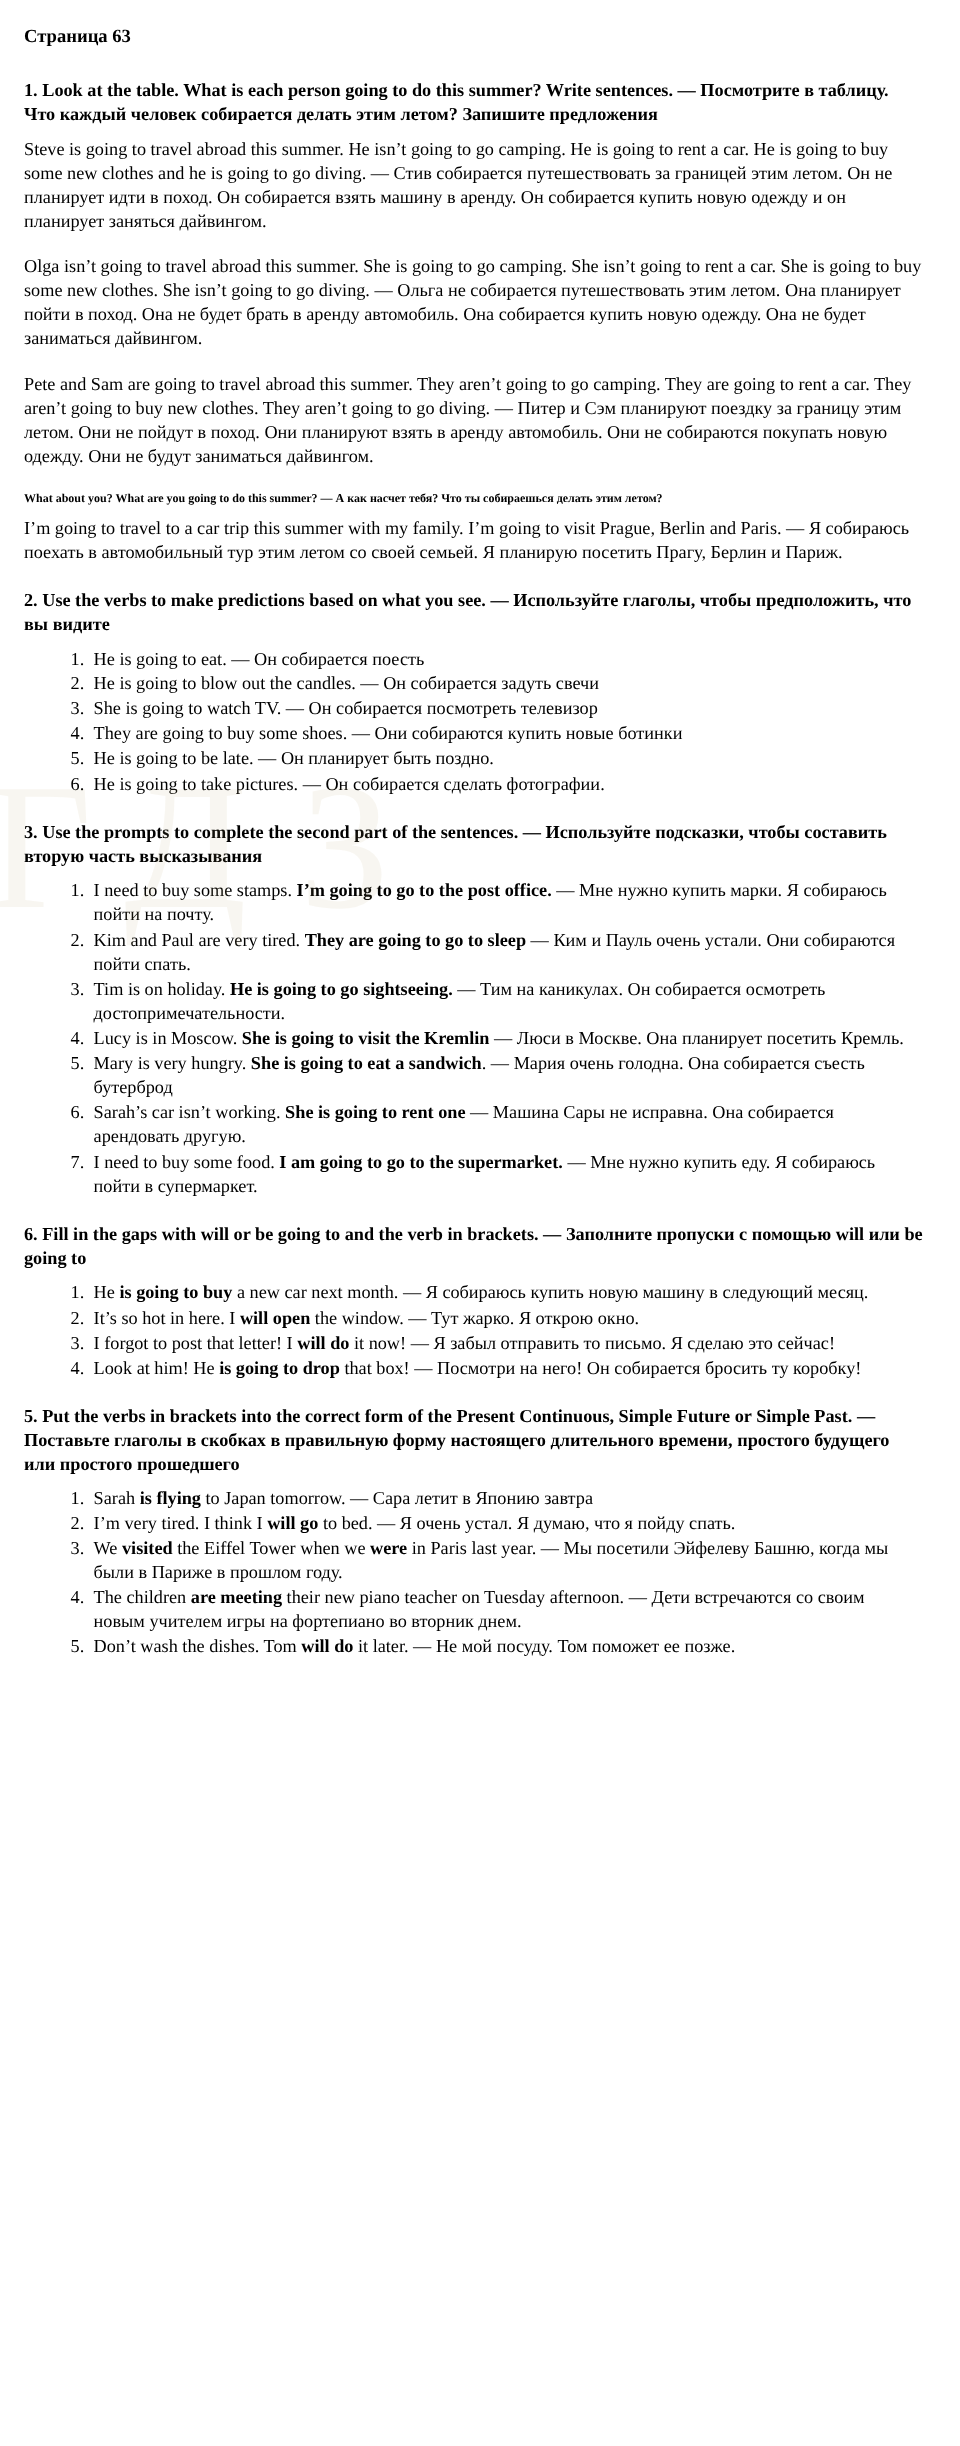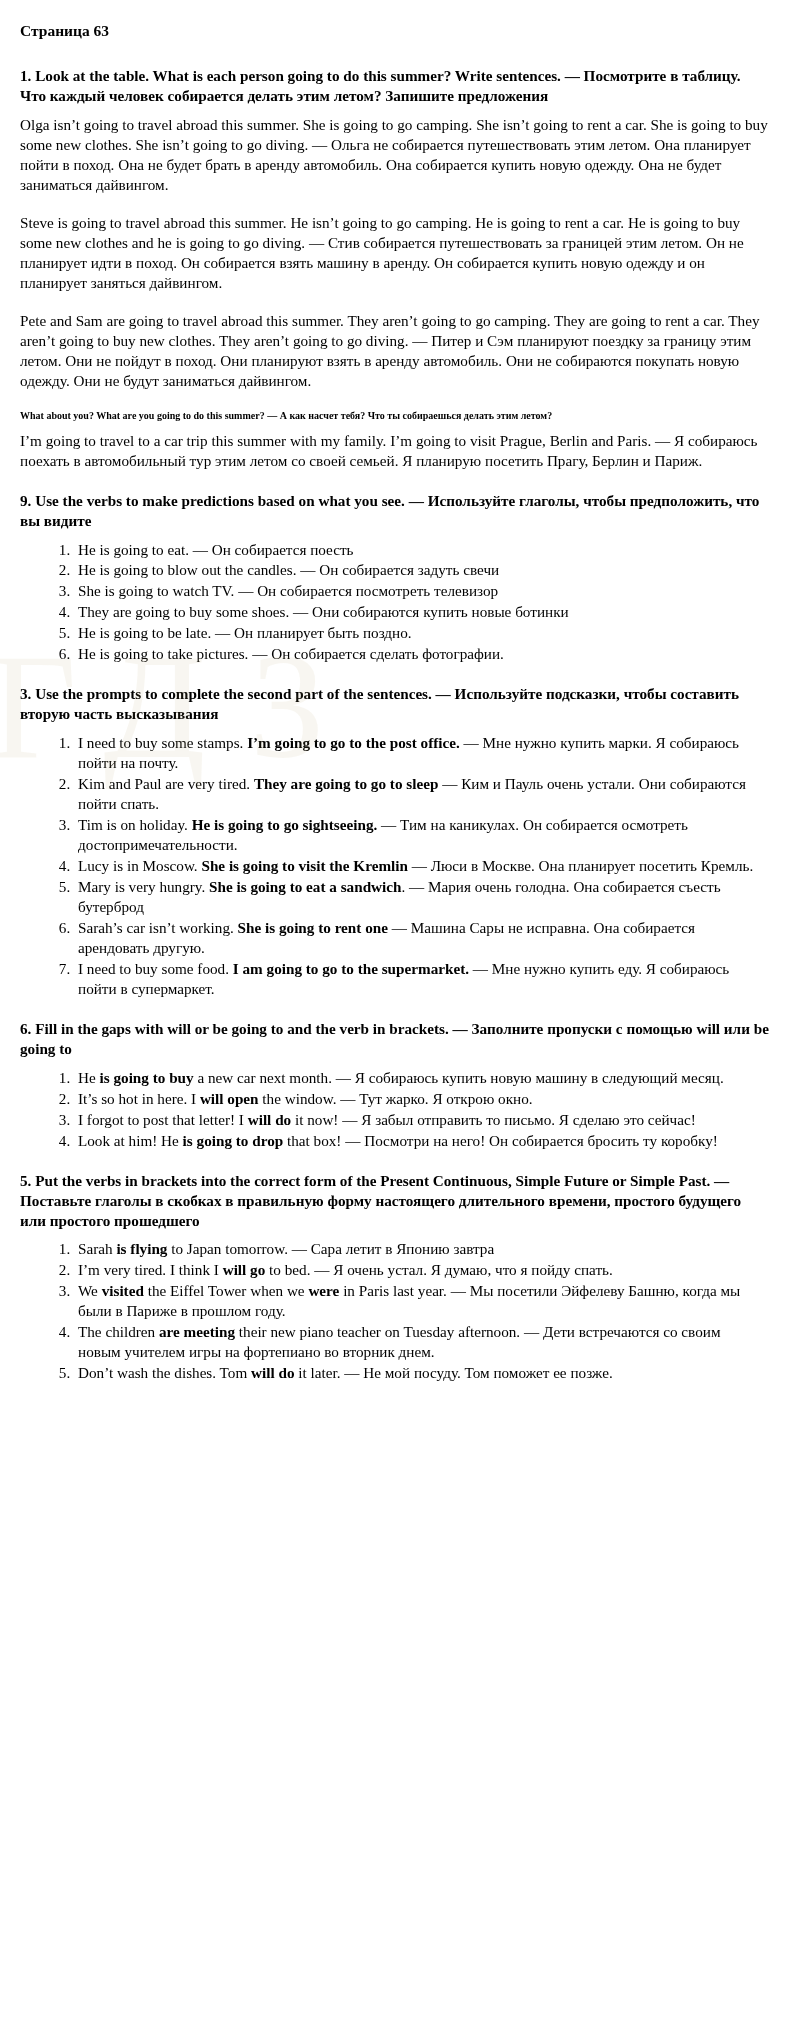--- a/index.html
+++ b/index.html
@@ -89,29 +89,29 @@
 <div class="page">
 
   <div class="watermark">
     <span>ГДЗ</span>
   </div>
 
   <div class="page-head">Страница 63</div>
 
   <div class="block">
     <div class="task-head">1. Look at the table. What is each person going to do this summer? Write sentences. — Посмотрите в таблицу. Что каждый человек собирается делать этим летом? Запишите предложения</div>
+    <p class="body-text">Steve is going to travel abroad this summer. He isn’t going to go camping. He is going to rent a car. He is going to buy some new clothes and he is going to go diving. — Стив собирается путешествовать за границей этим летом. Он не планирует идти в поход. Он собирается взять машину в аренду. Он собирается купить новую одежду и он планирует заняться дайвингом.</p>
     <p class="body-text">Olga isn’t going to travel abroad this summer. She is going to go camping. She isn’t going to rent a car. She is going to buy some new clothes. She isn’t going to go diving. — Ольга не собирается путешествовать этим летом. Она планирует пойти в поход. Она не будет брать в аренду автомобиль. Она собирается купить новую одежду. Она не будет заниматься дайвингом.</p>
-    <p class="body-text">Steve is going to travel abroad this summer. He isn’t going to go camping. He is going to rent a car. He is going to buy some new clothes and he is going to go diving. — Стив собирается путешествовать за границей этим летом. Он не планирует идти в поход. Он собирается взять машину в аренду. Он собирается купить новую одежду и он планирует заняться дайвингом.</p>
     <p class="body-text">Pete and Sam are going to travel abroad this summer. They aren’t going to go camping. They are going to rent a car. They aren’t going to buy new clothes. They aren’t going to go diving. — Питер и Сэм планируют поездку за границу этим летом. Они не пойдут в поход. Они планируют взять в аренду автомобиль. Они не собираются покупать новую одежду. Они не будут заниматься дайвингом.</p>
     <div class="q-head">What about you? What are you going to do this summer? — А как насчет тебя? Что ты собираешься делать этим летом?</div>
     <p class="body-text">I’m going to travel to a car trip this summer with my family. I’m going to visit Prague, Berlin and Paris. — Я собираюсь поехать в автомобильный тур этим летом со своей семьей. Я планирую посетить Прагу, Берлин и Париж.</p>
   </div>
 
   <div class="block-tight">
-    <div class="task-head">9. Use the verbs to make predictions based on what you see. — Используйте глаголы, чтобы предположить, что вы видите</div>
+    <div class="task-head">2. Use the verbs to make predictions based on what you see. — Используйте глаголы, чтобы предположить, что вы видите</div>
     <ol class="answers">
       <li>He is going to eat. — Он собирается поесть</li>
       <li>He is going to blow out the candles. — Он собирается задуть свечи</li>
       <li>She is going to watch TV. — Он собирается посмотреть телевизор</li>
       <li>They are going to buy some shoes. — Они собираются купить новые ботинки</li>
       <li>He is going to be late. — Он планирует быть поздно.</li>
       <li>He is going to take pictures. — Он собирается сделать фотографии.</li>
     </ol>
   </div>
 

